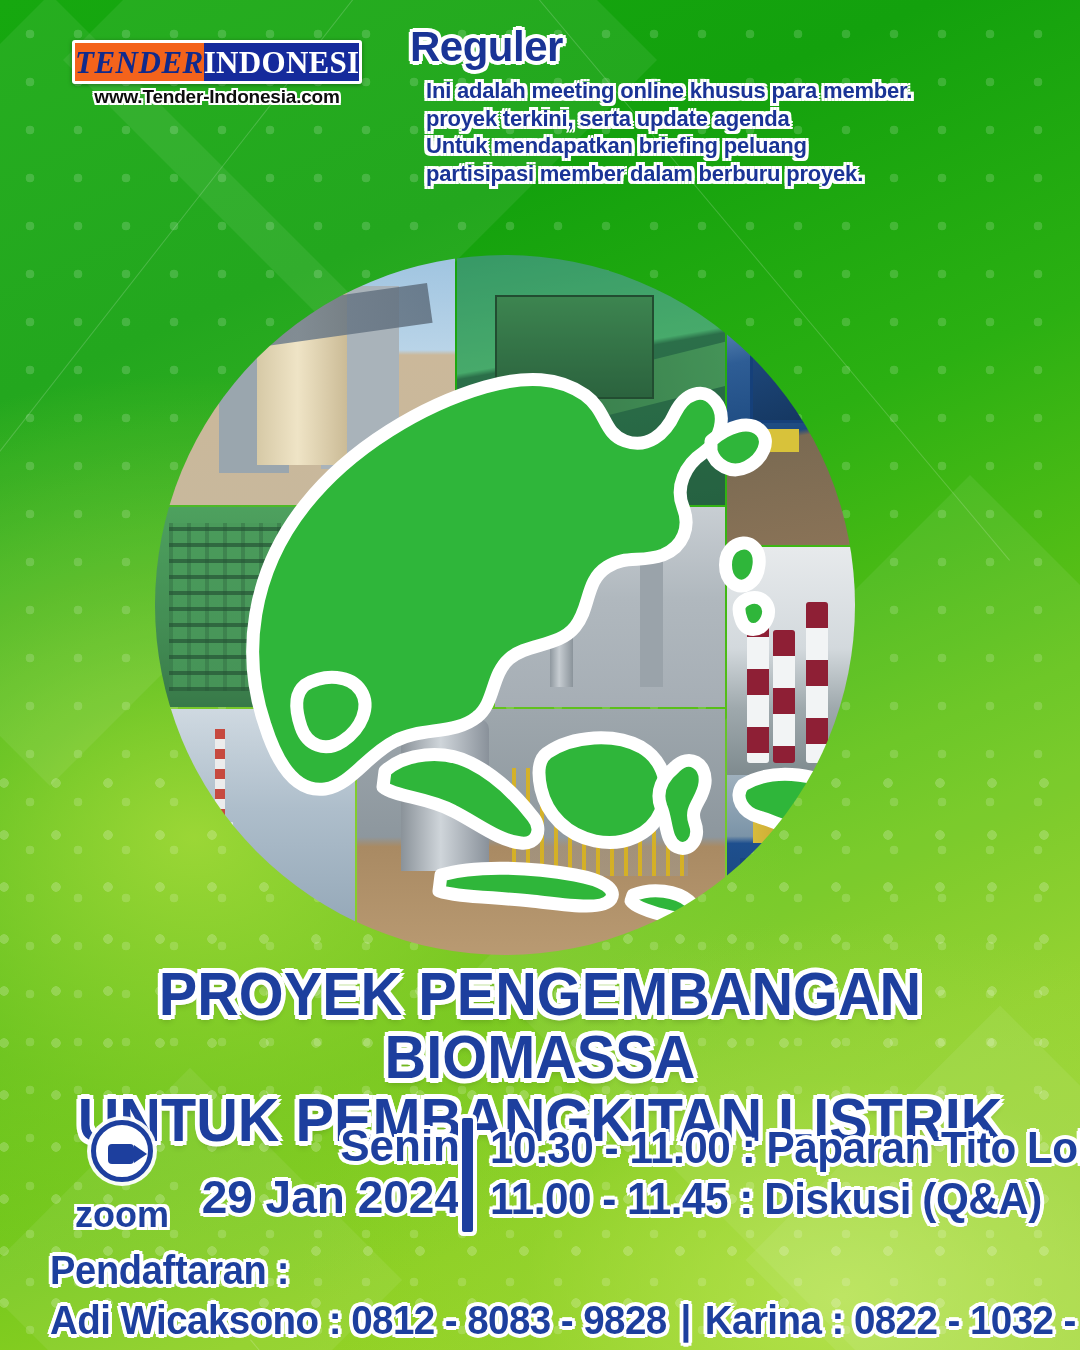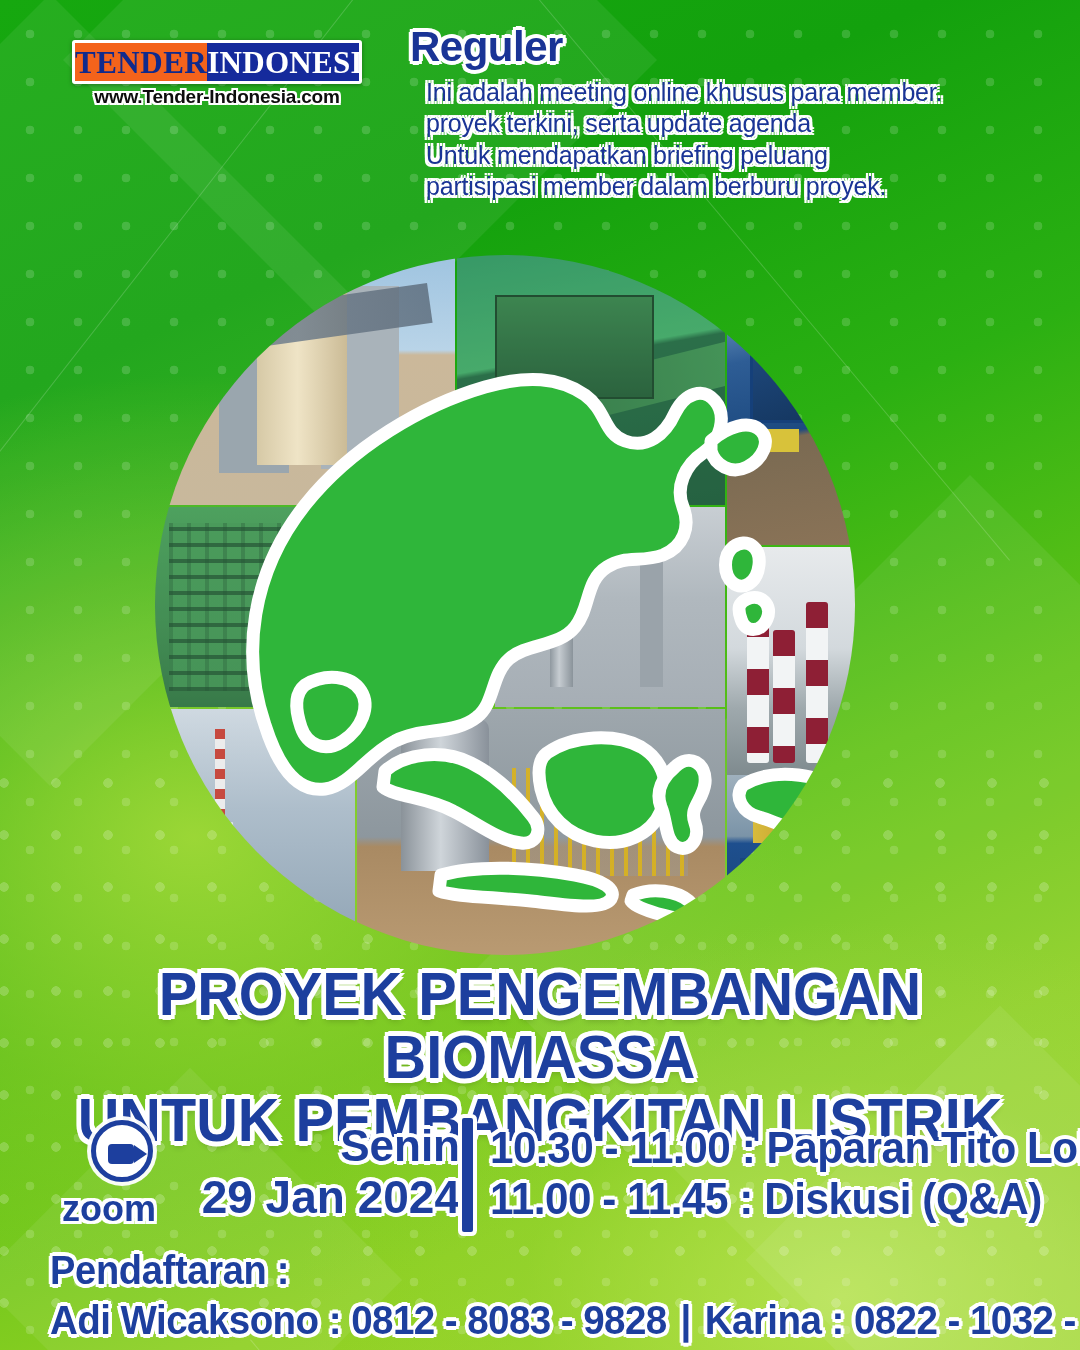--- a/index.html
+++ b/index.html
@@ -56,20 +56,21 @@
     display:flex; width:100%; height:44px;
     border:3px solid #ffffff; border-radius:3px; overflow:hidden;
     box-shadow:0 1px 4px rgba(0,0,0,0.35);
   }
   .logo-tender {
     flex:0 0 44%; background:#F4631B; color:#102a8c;
     font-family:"Liberation Serif", serif; font-weight:bold;
     font-size:31px; letter-spacing:0.5px;
     display:flex; align-items:center; justify-content:center;
     line-height:1;
+    font-style:italic;
   }
   .logo-indonesia {
     flex:1; background:#152a9c; color:#ffffff;
     font-family:"Liberation Serif", serif; font-weight:bold;
     font-size:31px; letter-spacing:0.3px;
     display:flex; align-items:center; justify-content:center;
     line-height:1;
   }
   .logo-url {
     margin-top:2px; text-align:center;
@@ -89,21 +90,21 @@
                  -3px 0 0 #fff, 3px 0 0 #fff;
   }
   .hdr-sub {
     font-size:36px; font-weight:bold; color:#1a3496;
     line-height:1.06; margin-top:4px; letter-spacing:-0.3px;
     text-shadow: -3px -3px 0 #fff, 3px -3px 0 #fff, -3px 3px 0 #fff, 3px 3px 0 #fff,
                  0 -4px 0 #fff, 0 4px 0 #fff, -4px 0 0 #fff, 4px 0 0 #fff;
   }
   .hdr-body { margin-top:10px; }
   .hdr-body p {
-    font-size:25px; font-weight:normal; color:#1a3496;
+    font-size:22px; font-weight:bold; color:#1a3496;
     line-height:1.25; letter-spacing:-0.2px; white-space:nowrap;
     text-shadow: -3px -3px 0 #fff, 3px -3px 0 #fff, -3px 3px 0 #fff, 3px 3px 0 #fff,
                  0 -3px 0 #fff, 0 3px 0 #fff, -3px 0 0 #fff, 3px 0 0 #fff;
     padding-left: 16px;
   }
 
   
   .globe {
     position:absolute; left:155px; top:255px;
     width:700px; height:700px;
@@ -295,21 +296,21 @@
   .zoom-cam {
     position:absolute; left:12px; top:19px; width:26px; height:20px;
     background:#1d3f9e; border-radius:4px;
   }
   .zoom-cam::after {
     content:""; position:absolute; left:26px; top:1px;
     border-style:solid; border-width:9px 0 9px 13px;
     border-color:transparent transparent transparent #1d3f9e;
   }
   .zoom-word {
-    margin-top:6px; 
+    margin-top:12px; text-align:center;
     font-size:36px; font-weight:bold; color:#1d3f9e; letter-spacing:0px;
     text-shadow: -3px -3px 0 #fff, 3px -3px 0 #fff, -3px 3px 0 #fff, 3px 3px 0 #fff,
                  0 -3px 0 #fff, 0 3px 0 #fff, -3px 0 0 #fff, 3px 0 0 #fff;
   }
 
   .date-col { position:absolute; left:128px; top:4px; width:270px; text-align:right; }
   .date-col .d1, .date-col .d2 {
     font-size:44px; font-weight:bold; color:#1d3f9e; line-height:1.1;
     text-shadow: -3px -3px 0 #fff, 3px -3px 0 #fff, -3px 3px 0 #fff, 3px 3px 0 #fff,
                  0 -4px 0 #fff, 0 4px 0 #fff, -4px 0 0 #fff, 4px 0 0 #fff;

